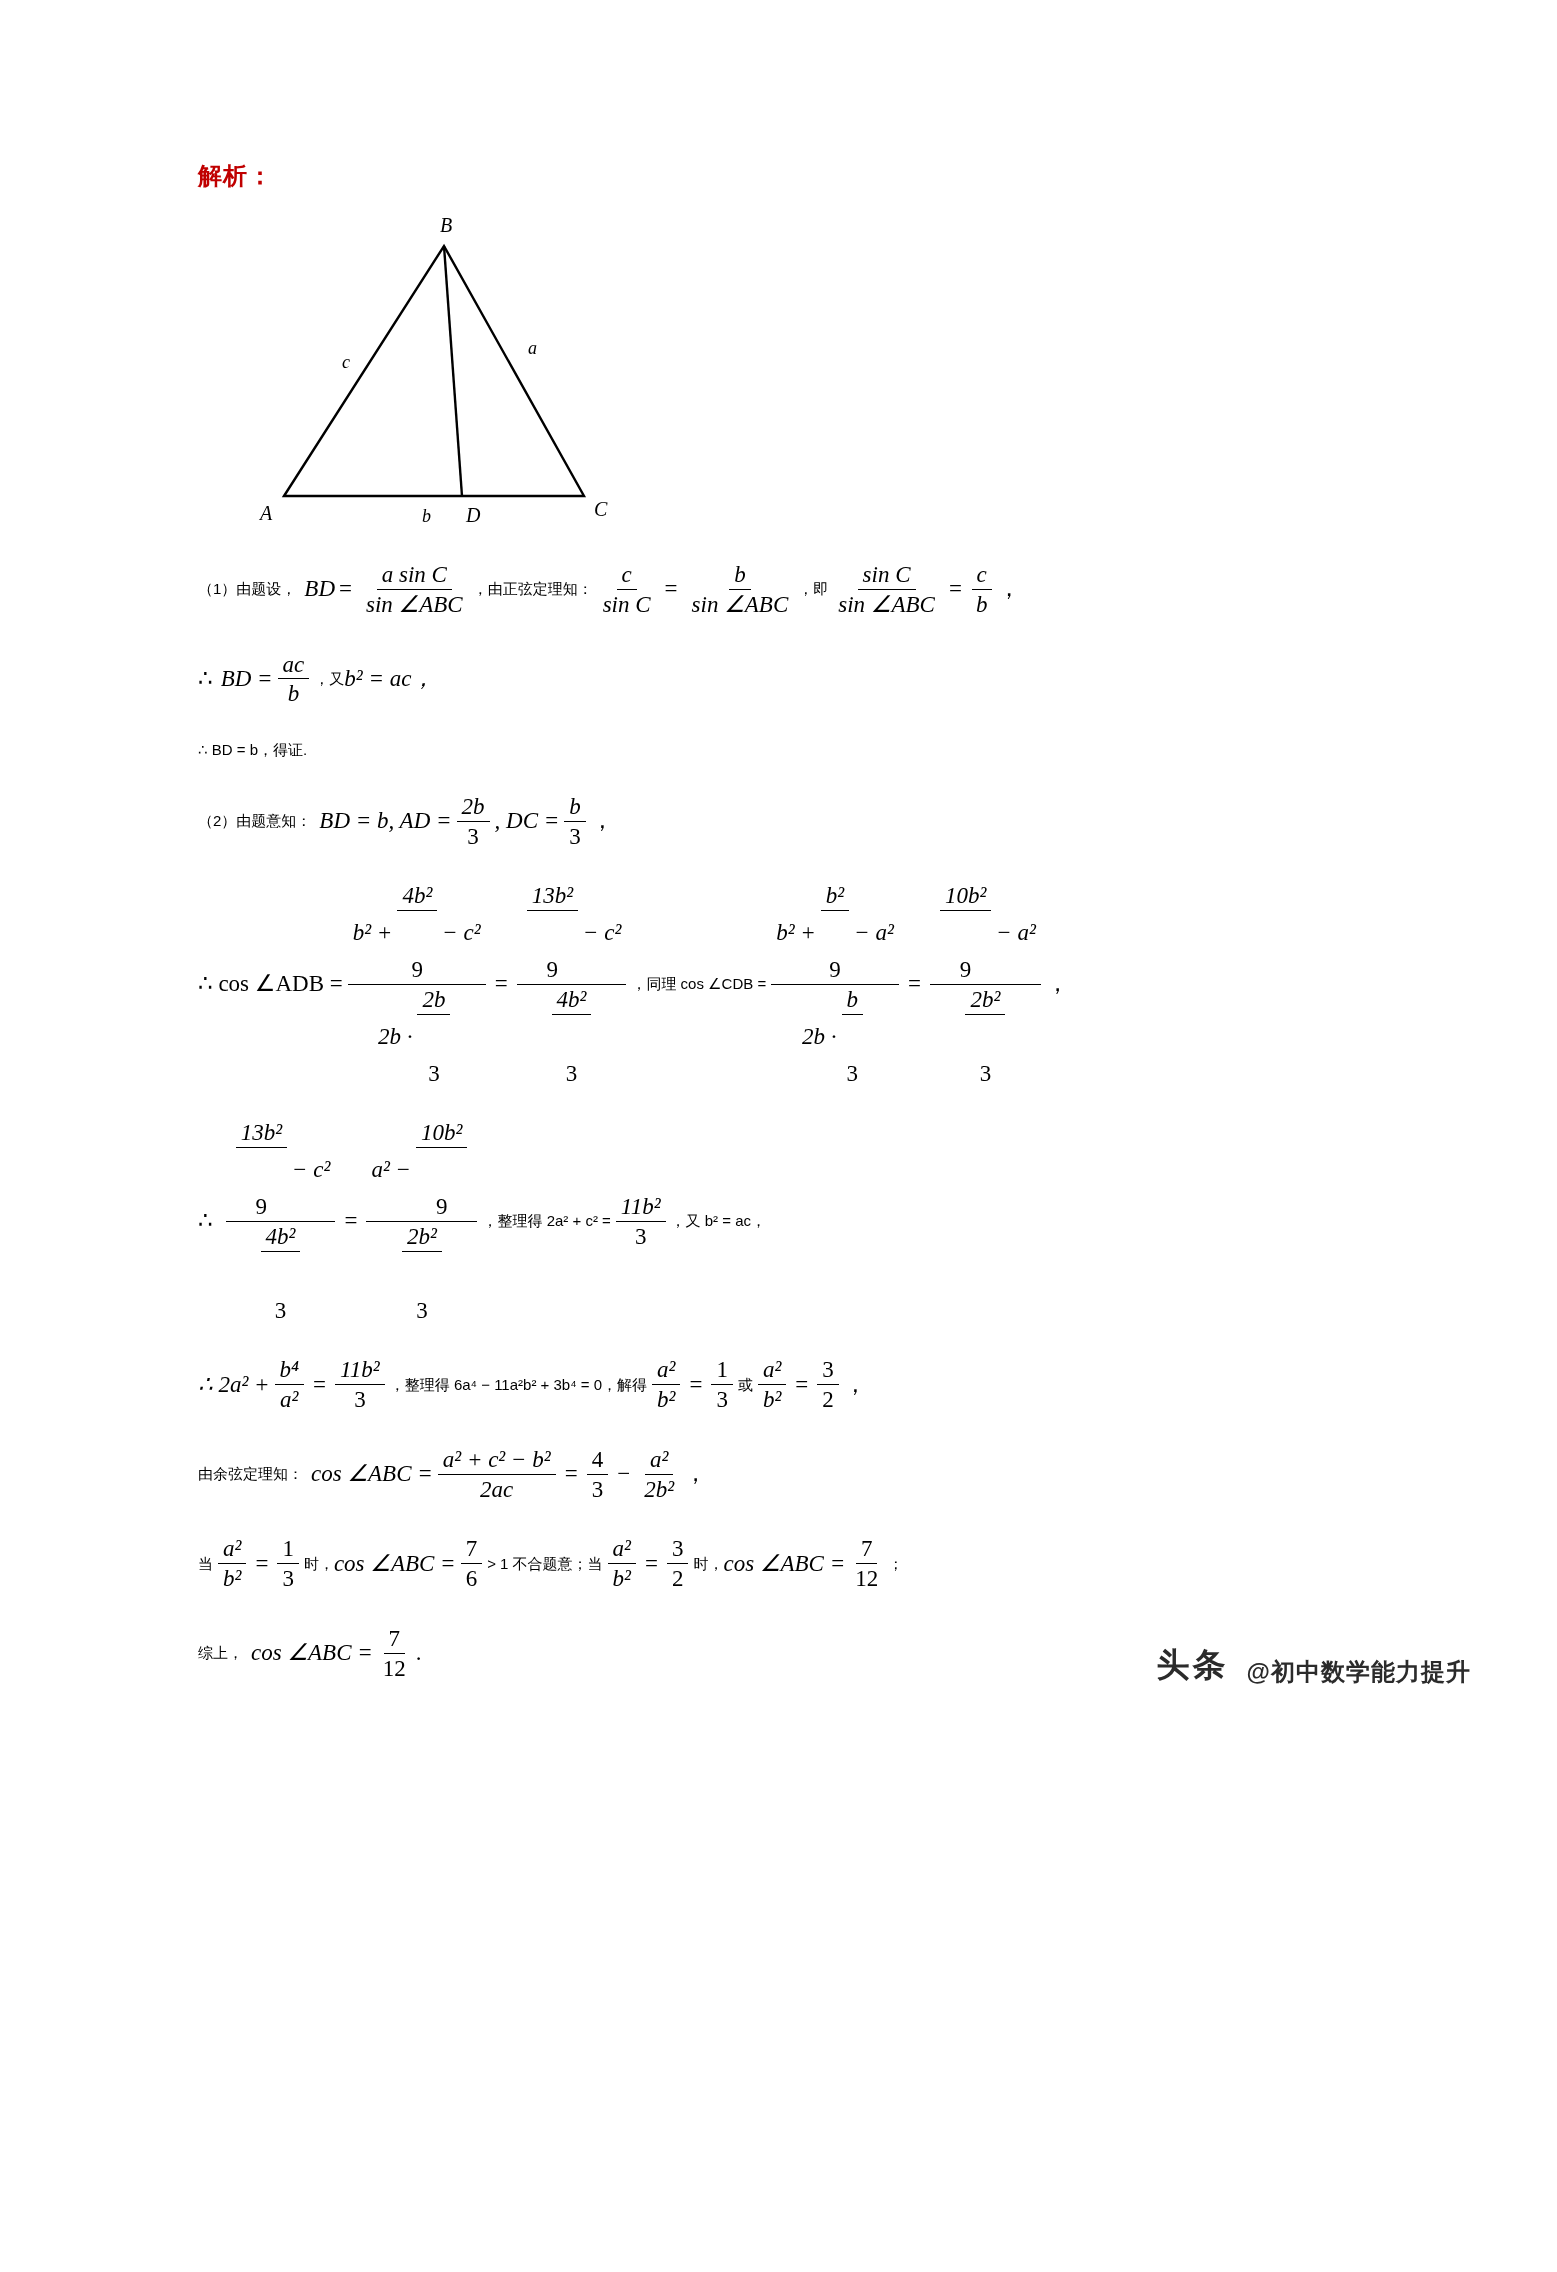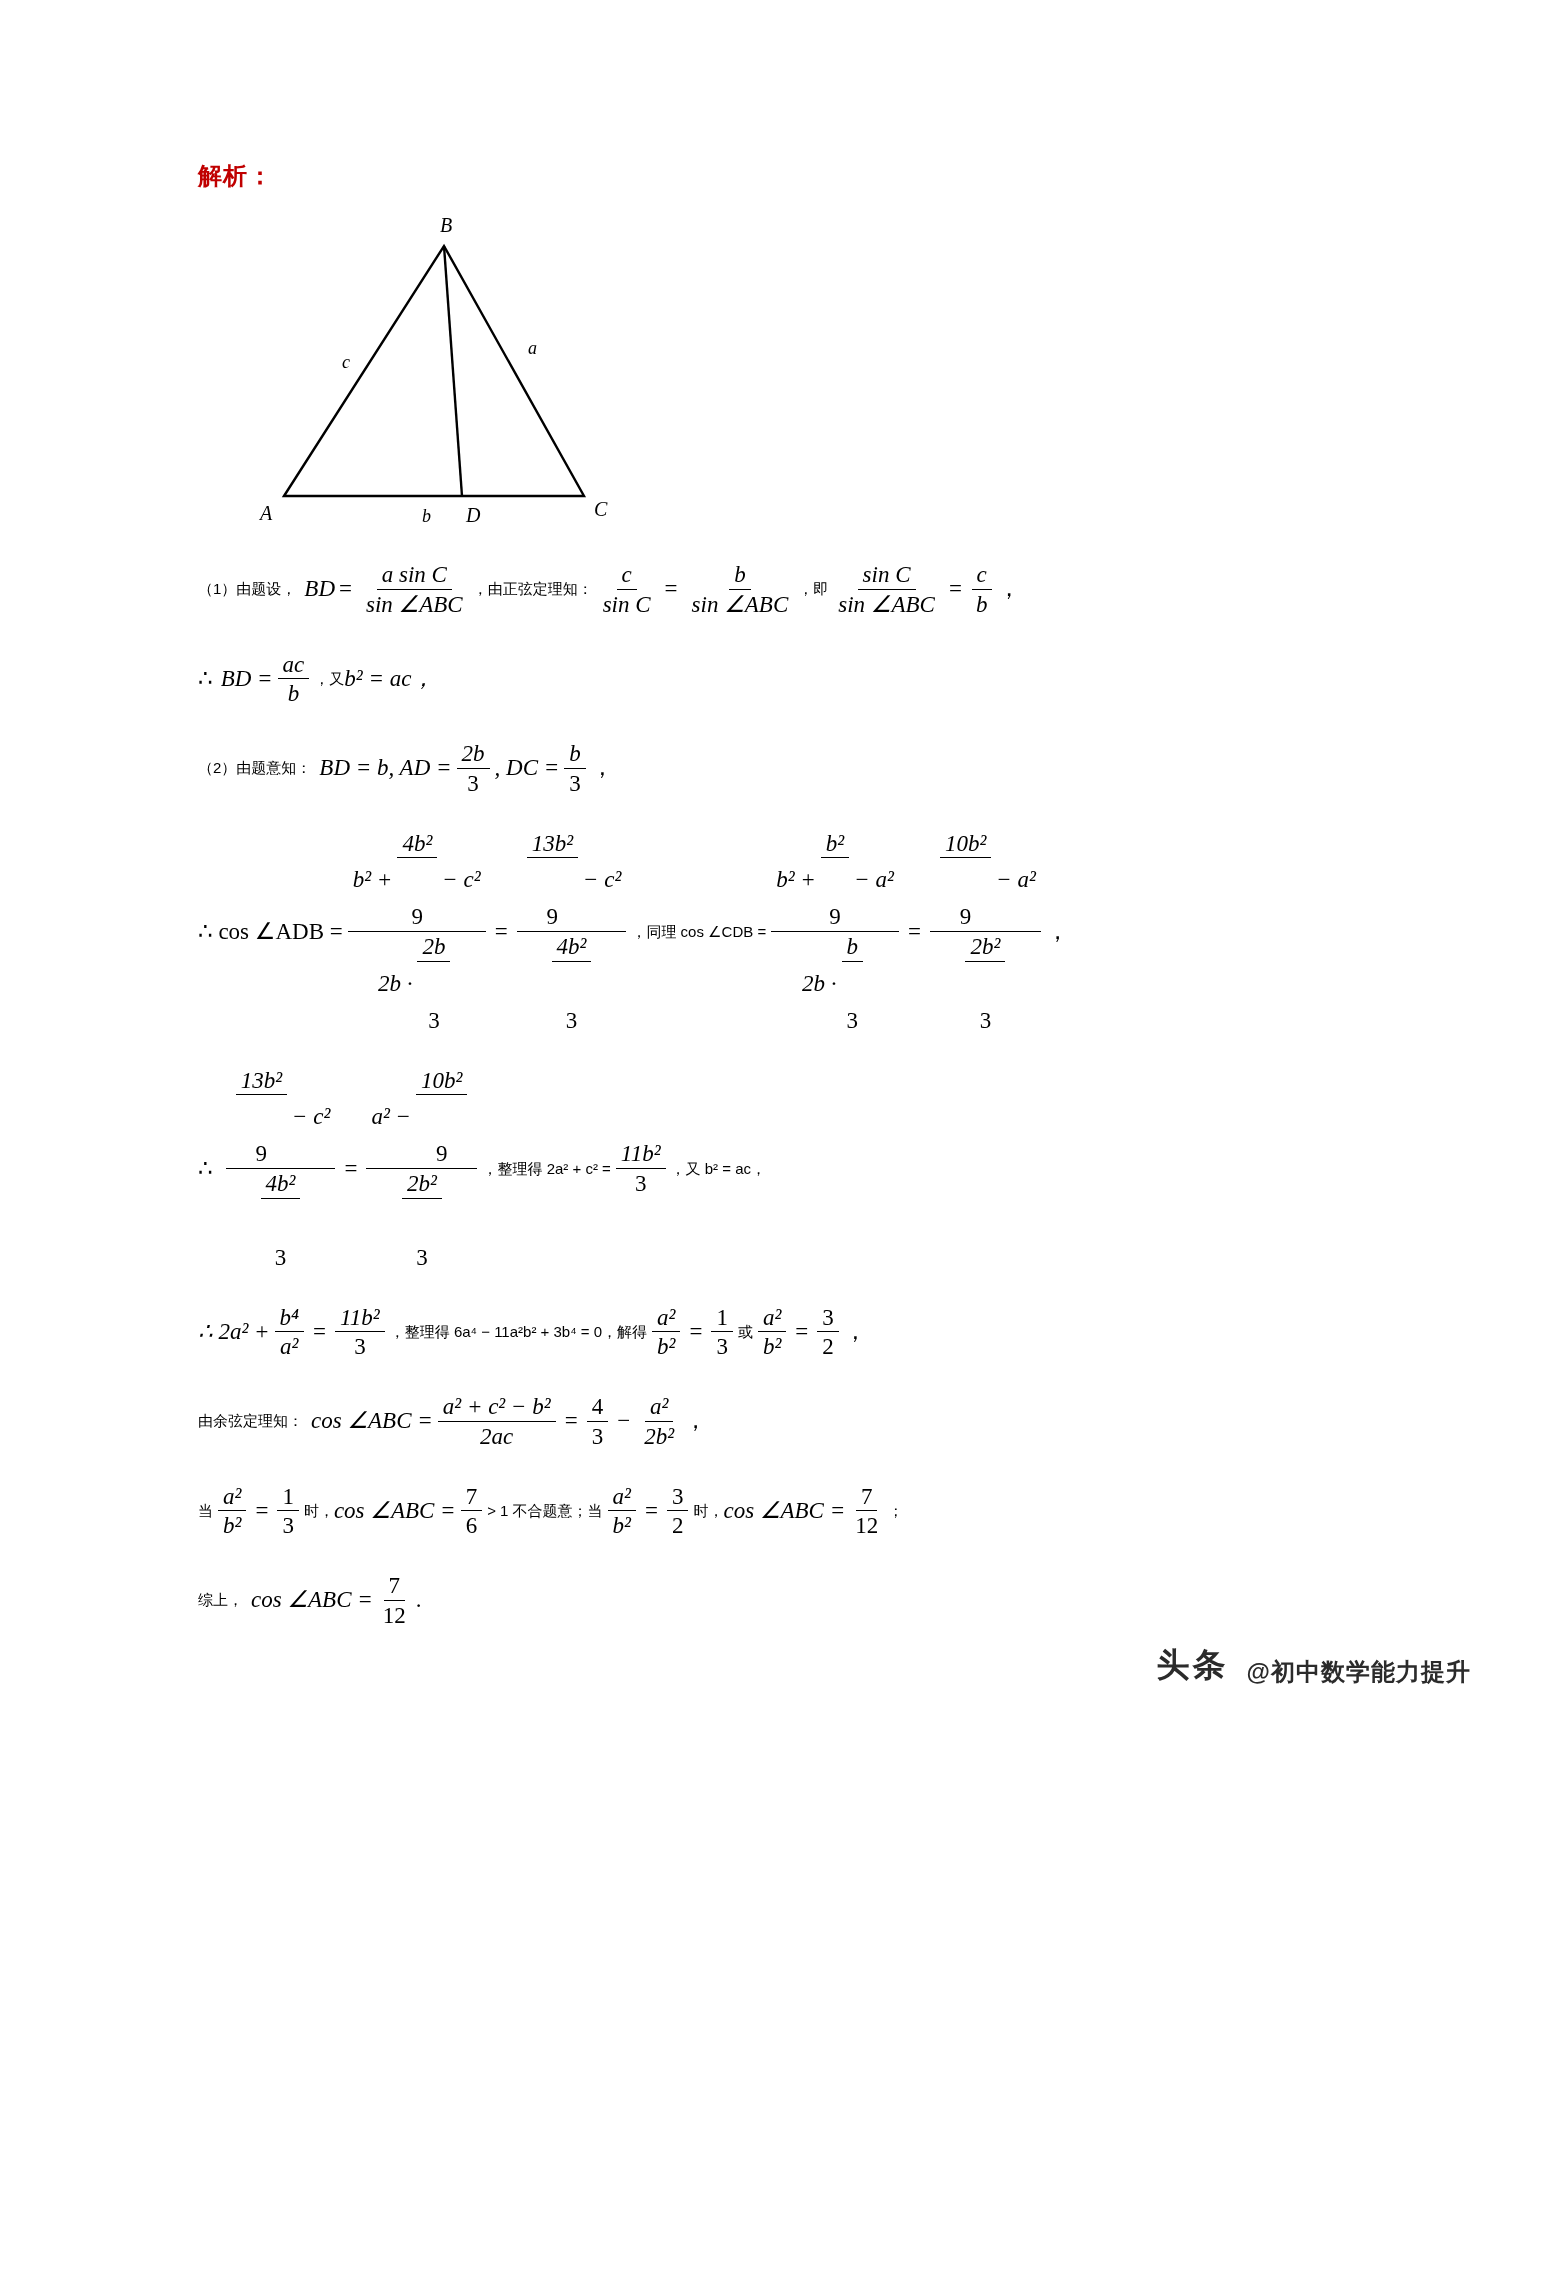--- a/index.html
+++ b/index.html
@@ -177,20 +177,23 @@
       <span class="mn">∴</span>
       <span class="mi indent">BD =</span>
       <span class="frac">
         <span class="num mi">ac</span>
         <span class="den mi">b</span>
       </span>
       <span class="cn">，又</span>
       <span class="mi">b² = ac，</span>
     </div>
 
+    <div class="line blk">
+      <span class="cn">∴ BD = b，得证.</span>
+    </div>
 
     <div class="line blk">
       <span class="cn">（2）由题意知：</span>
       <span class="mi indent">BD = b, AD =</span>
       <span class="frac">
         <span class="num mi">2b</span>
         <span class="den mn">3</span>
       </span>
       <span class="mi">, DC =</span>
       <span class="frac">

